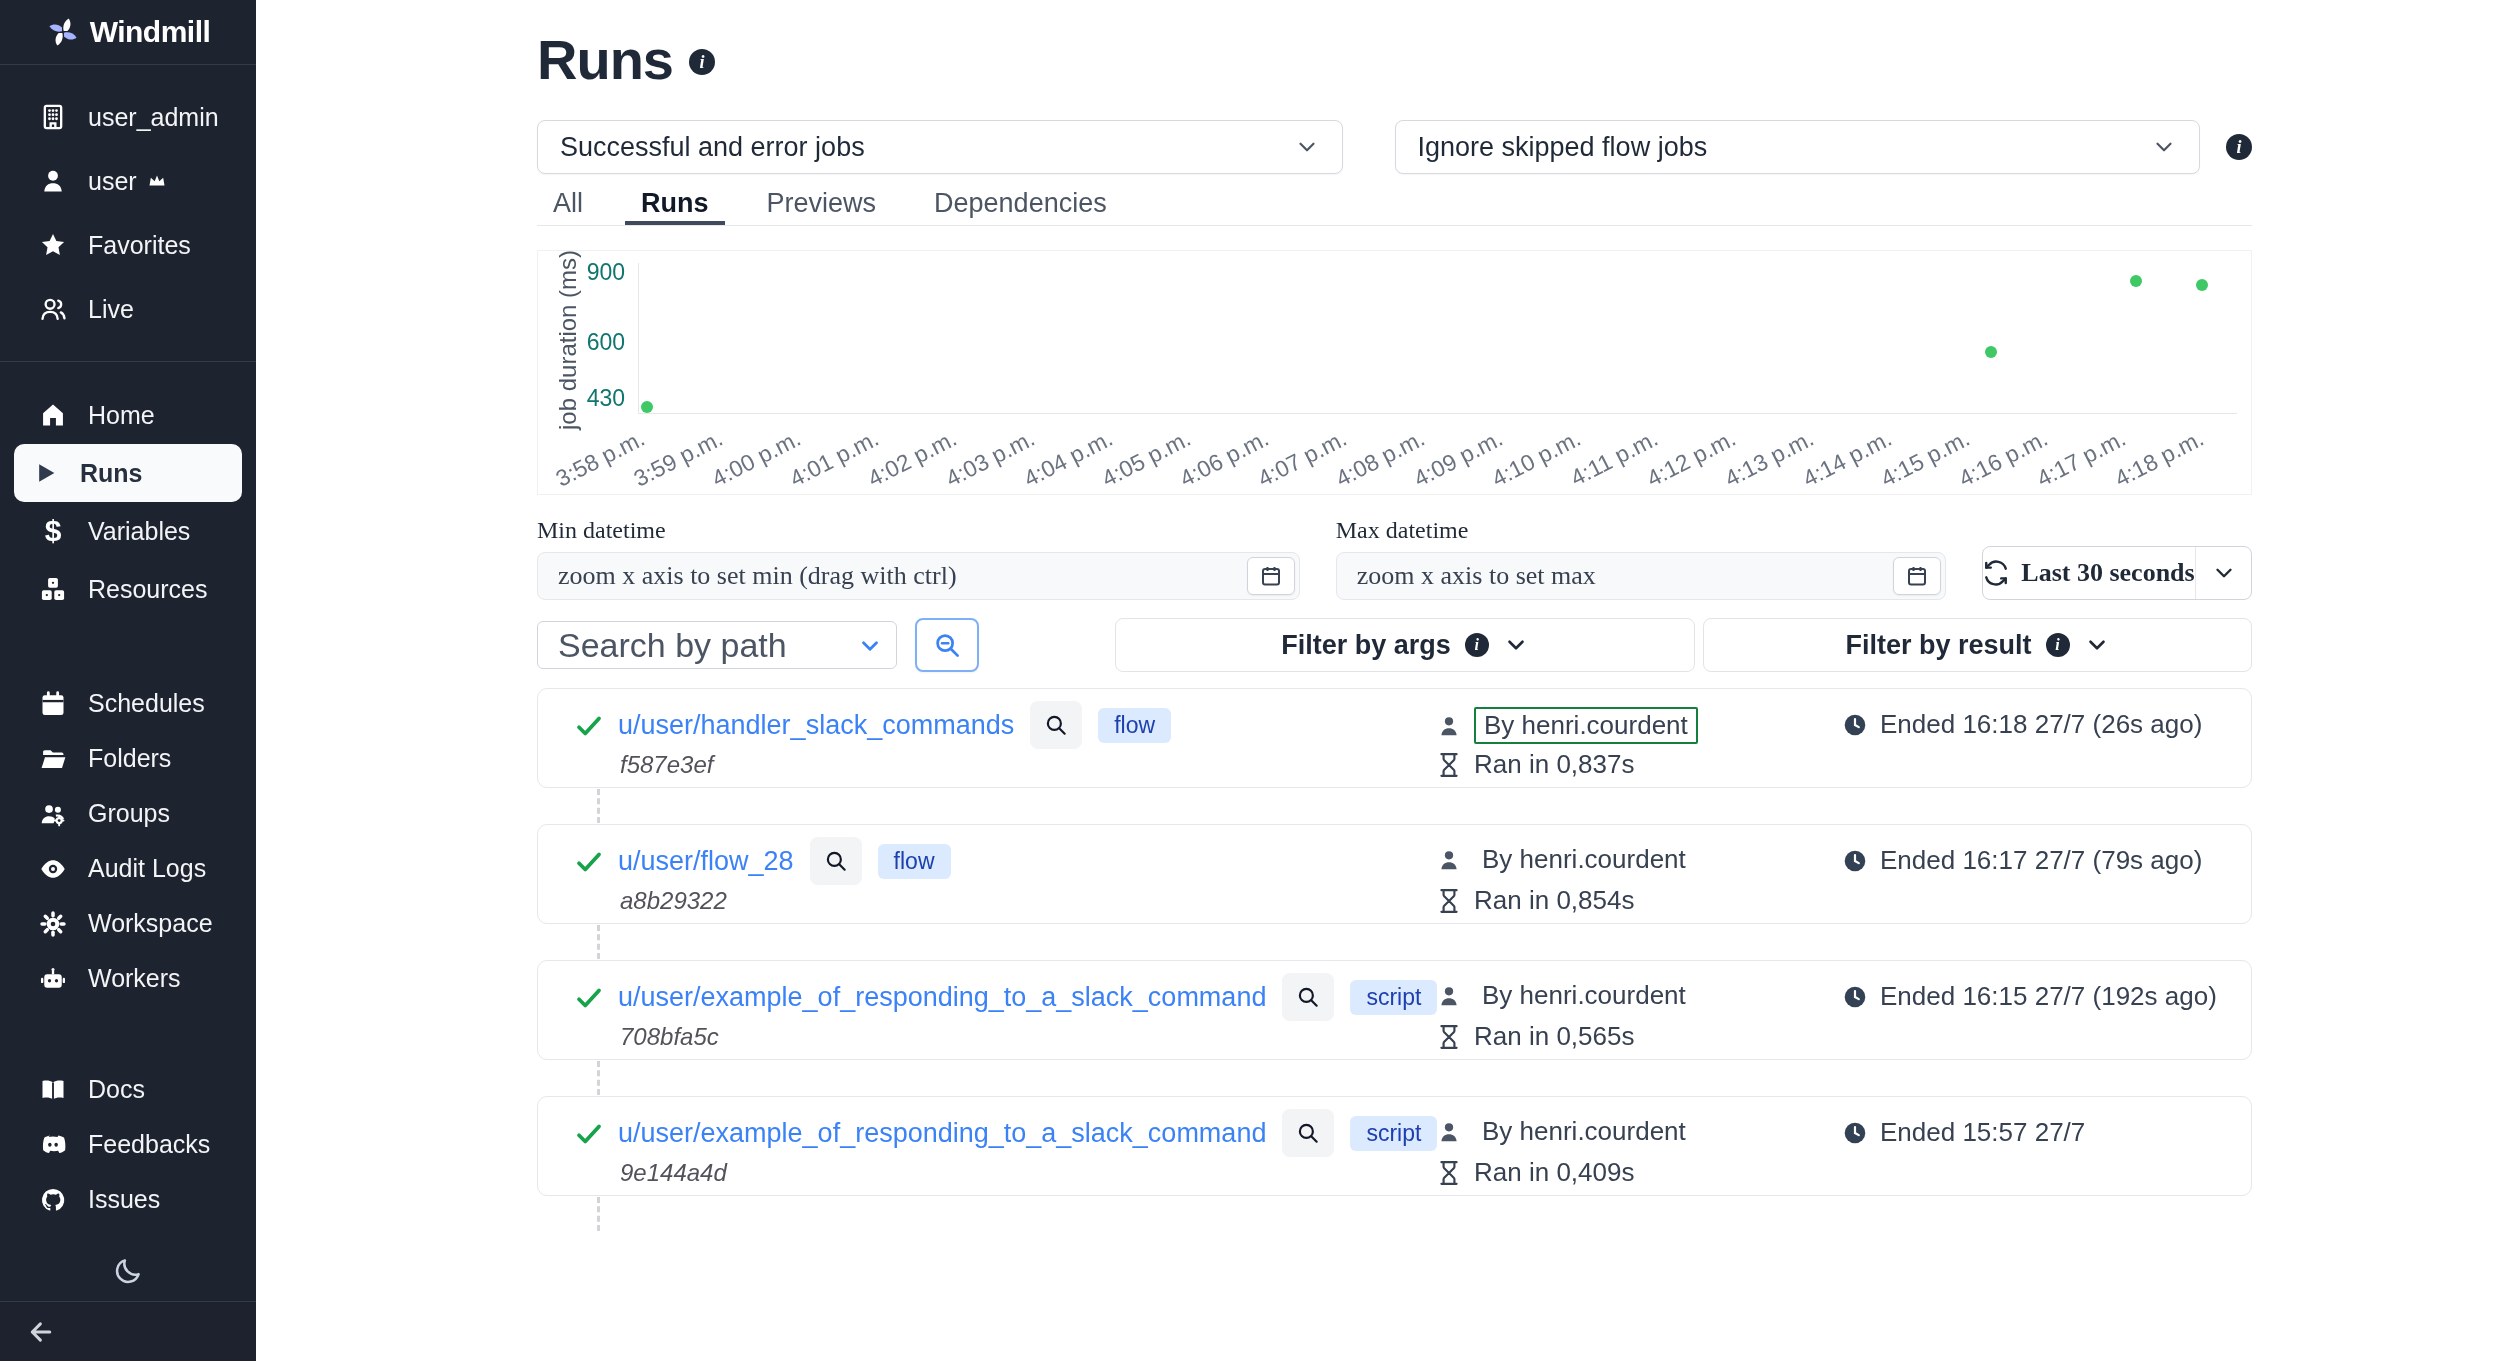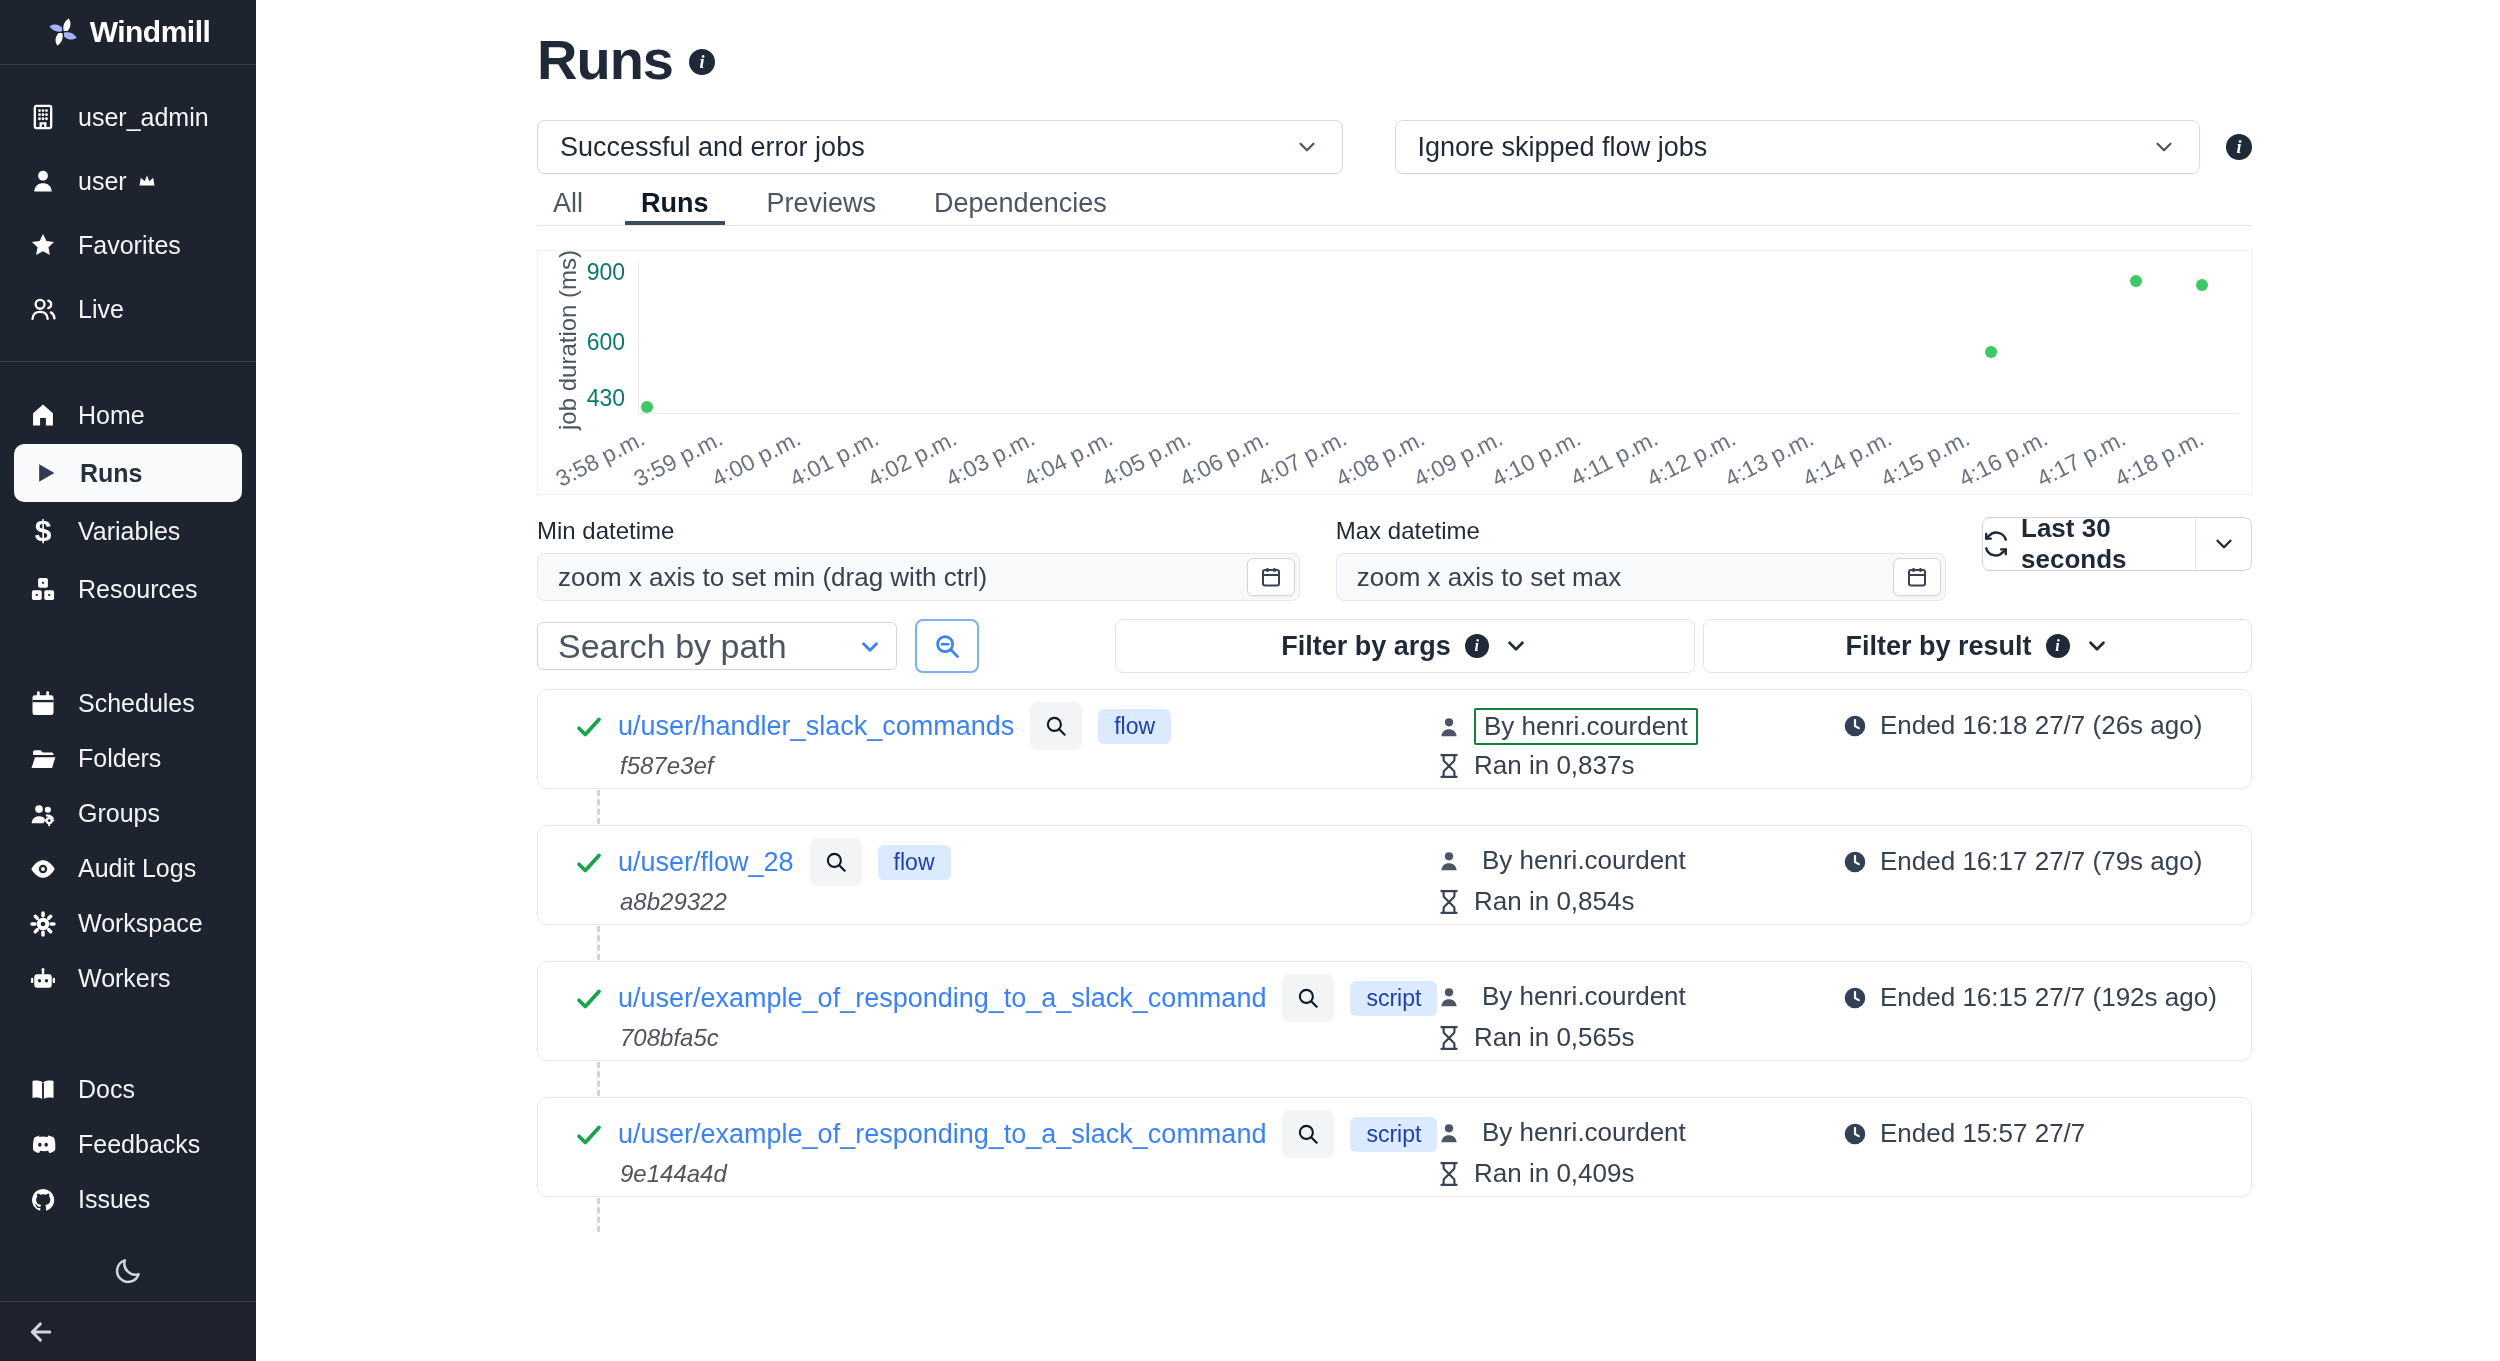--- a/index.html
+++ b/index.html
@@ -14,21 +14,21 @@
   .logo-text { color:#fff; font-size:30px; font-weight:bold; letter-spacing:-0.5px; }
   .sdiv { border-top:1px solid #343c4c; }
   .sec-top { padding:20px 0; }
   .sec-top .side-item { height:64px; }
   .sec-main { padding-top:24px; }
   .sec-main .side-item { height:58px; }
   .sec-secondary { margin-top:58px; }
   .sec-secondary .side-item { height:55px; }
   .sec-bottom { margin-top:56px; }
   .sec-bottom .side-item { height:55px; }
-  .side-item { display:flex; align-items:center; padding-left:28px; cursor:pointer; }
+  .side-item { display:flex; align-items:center; padding-left:38px; cursor:pointer; }
   .side-item .si { width:30px; display:flex; justify-content:center; }
   .si svg { width:28px; height:28px; display:block; }
   .slabel { color:#f3f4f6; font-size:25px; font-weight:500; margin-left:20px; white-space:nowrap; }
   .glyph-icon { color:#fff; font-size:30px; font-weight:bold; width:30px; text-align:center; }
   .crown { margin-left:10px; }
   .crown svg { width:20px; height:20px; display:block; }
   .side-item.active { background:#f9fafb; border-radius:10px; margin:0 14px; padding-left:16px; }
   .side-item.active .slabel { color:#27303f; font-weight:bold; }
   .moon-row { margin-top:16px; height:56px; display:flex; align-items:center; justify-content:center; }
   .moon-btn { background:none; border:none; cursor:pointer; }
@@ -65,21 +65,21 @@
     display:flex; align-items:center; justify-content:center; font-size:24px; color:#4b5563; white-space:nowrap; }
   .plot { position:absolute; left:100px; right:14px; top:12px; bottom:80px;
     border-left:1px solid #e5e7eb; border-bottom:1px solid #e5e7eb; }
   .ytick { position:absolute; right:calc(100% + 14px); transform:translateY(-50%); font-size:23px; color:#0f766e; }
   .xlab { position:absolute; top:100%; width:0; height:0; }
   .xlab span { position:absolute; right:2px; top:12px; white-space:nowrap; font-size:23px; color:#6b7280;
     transform-origin:100% 0; transform:rotate(-27deg); }
   .dot { position:absolute; width:12px; height:12px; border-radius:50%; transform:translate(-50%,-50%); }
 
   
-  .dt-row { margin-top:22px; display:flex; gap:36px; align-items:flex-start; }
+  .dt-row { margin-top:22px; display:flex; gap:36px; align-items:flex-end;font-family:Liberation Serif, serif; }
   .dt-group { display:flex; flex-direction:column; }
   .dt-min { flex:1.25; }
   .dt-max { flex:1; }
   .dt-label { font-size:24px; color:#1f2937; margin-bottom:8px; }
   .dt-input-wrap { position:relative; }
   .dt-input { width:100%; height:48px; background:#f8f9fb; border:1px solid #e5e7eb; border-radius:8px;
     font-size:26px; padding:0 64px 0 20px; color:#1f2937; font-family:inherit; }
   .dt-input::placeholder { color:#374151; opacity:1; }
   .cal-btn { position:absolute; right:5px; top:5px; width:48px; height:38px; background:#fff;
     border:1px solid #d1d5db; border-radius:6px; display:flex; align-items:center; justify-content:center;

